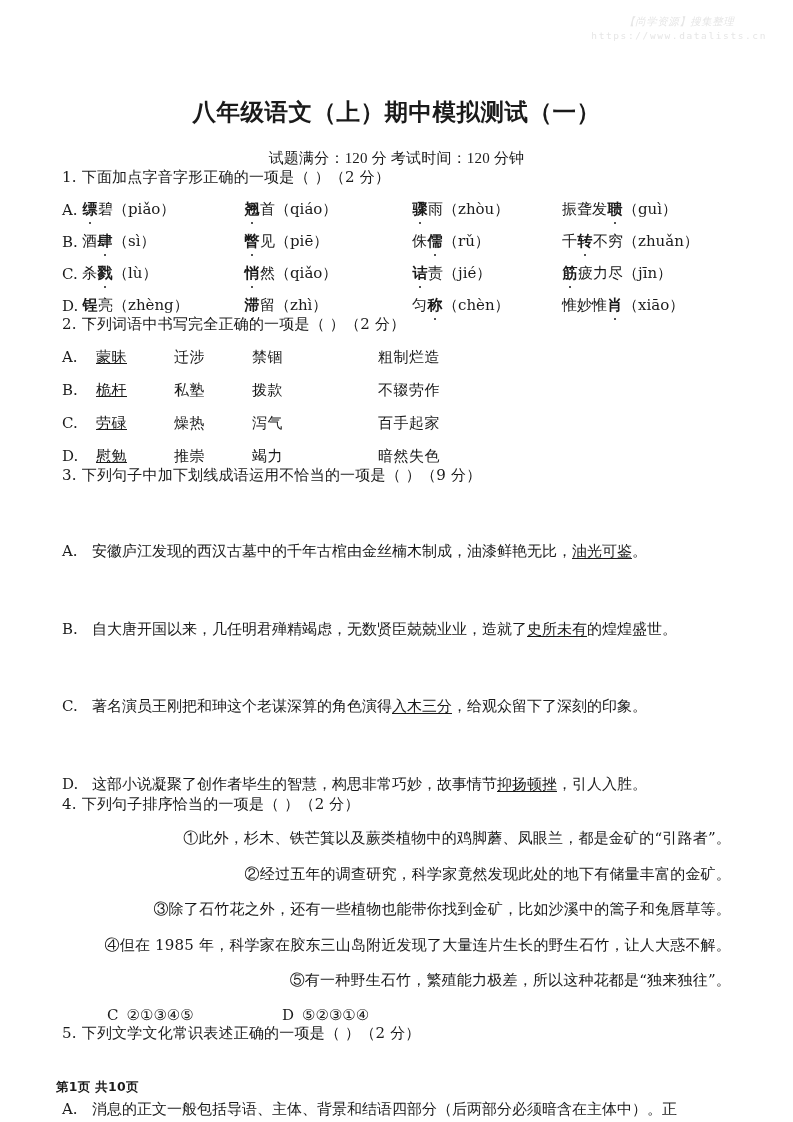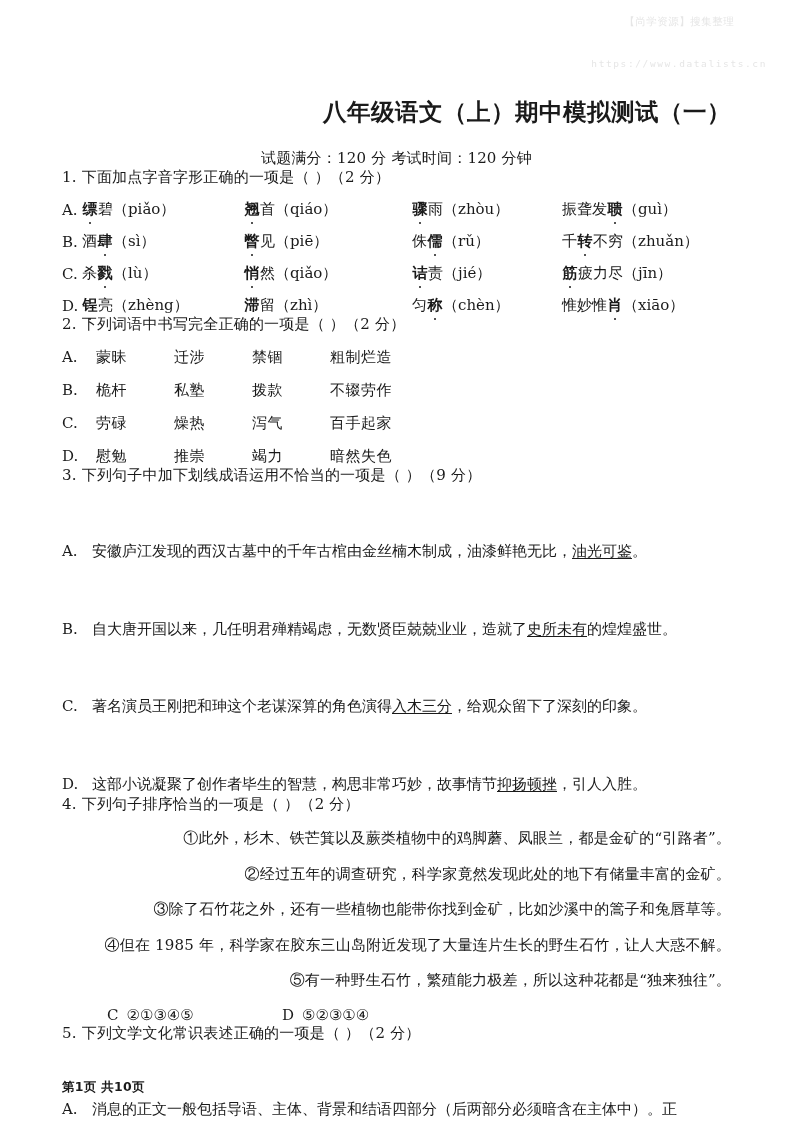--- a/index.html
+++ b/index.html
@@ -31,44 +31,45 @@
     text-align: center;
     color: #e6e6e6;
     line-height: 1.45;
     user-select: none;
     pointer-events: none;
   }
   .watermark .wm-cn {
     font-size: 10.5px;
     letter-spacing: .5px;
     font-family: "DejaVu Sans", "Liberation Sans", sans-serif;
+    font-style: italic;
   }
   .watermark .wm-url {
     font-size: 9.5px;
     letter-spacing: 1.6px;
     font-family: "DejaVu Sans Mono", "Liberation Mono", monospace;
-    margin-top: 28px;
   }
 
   
   .doc-title {
     margin: 0;
     padding-top: 96px;
-    text-align: right;
+    text-align: center;
     font-size: 23.5px;
     font-weight: 700;
     letter-spacing: .5px;
     font-family: "DejaVu Sans", "Liberation Sans", sans-serif;
   }
   .doc-subtitle {
     margin: 0;
     padding-top: 21px;
     text-align: center;
     font-size: 15px;
     letter-spacing: .2px;
+    font-family: Liberation Serif, serif;
   }
 
   
   .section-head {
     font-size: 15px;
     margin-top: 22px;
     letter-spacing: .2px;
   }
   .q-stem {
     font-size: 15px;
@@ -130,24 +131,24 @@
     white-space: nowrap;
   }
   .word-row .opt-letter {
     width: 34px;
     flex: 0 0 auto;
   }
   .word-cell {
     flex: 0 0 auto;
     letter-spacing: .5px;
   }
-  .wc1 { width: 78px; }
+  .wc1 { width: 78px; text-decoration: underline; }
   .wc2 { width: 78px; }
   .wc3 { width: 78px; }
-  .wc4 { width: auto; }
+  .wc4 { width: auto; margin-left: 48px; }
 
   
   .opt-line {
     font-size: 15px;
     margin-top: 15px;
     display: flex;
     align-items: baseline;
     line-height: 1.5;
   }
   .opt-line .opt-letter {
@@ -164,21 +165,21 @@
     display: flex;
     padding-left: 45px;
     white-space: nowrap;
   }
   .order-choice { width: 175px; flex: 0 0 auto; }
   .order-choice .ol { margin-right: 8px; }
 
   
   .footer {
     position: absolute;
-    left: 62px;
+    left: 56px;
     bottom: 26px;
     font-size: 12.5px;
     font-weight: 700;
     font-family: "DejaVu Sans", "Liberation Sans", sans-serif;
     letter-spacing: .3px;
   }
 </style>
 </head>
 <body>
 

